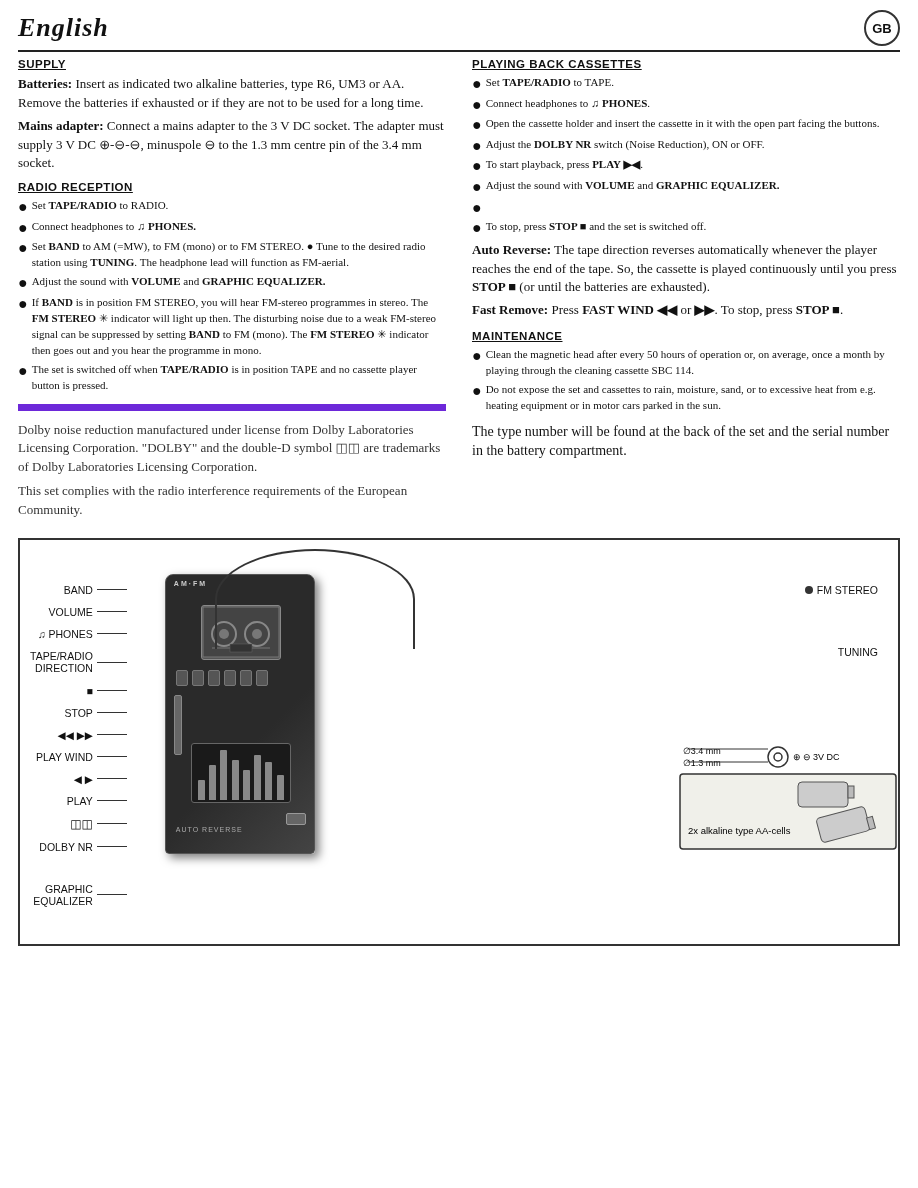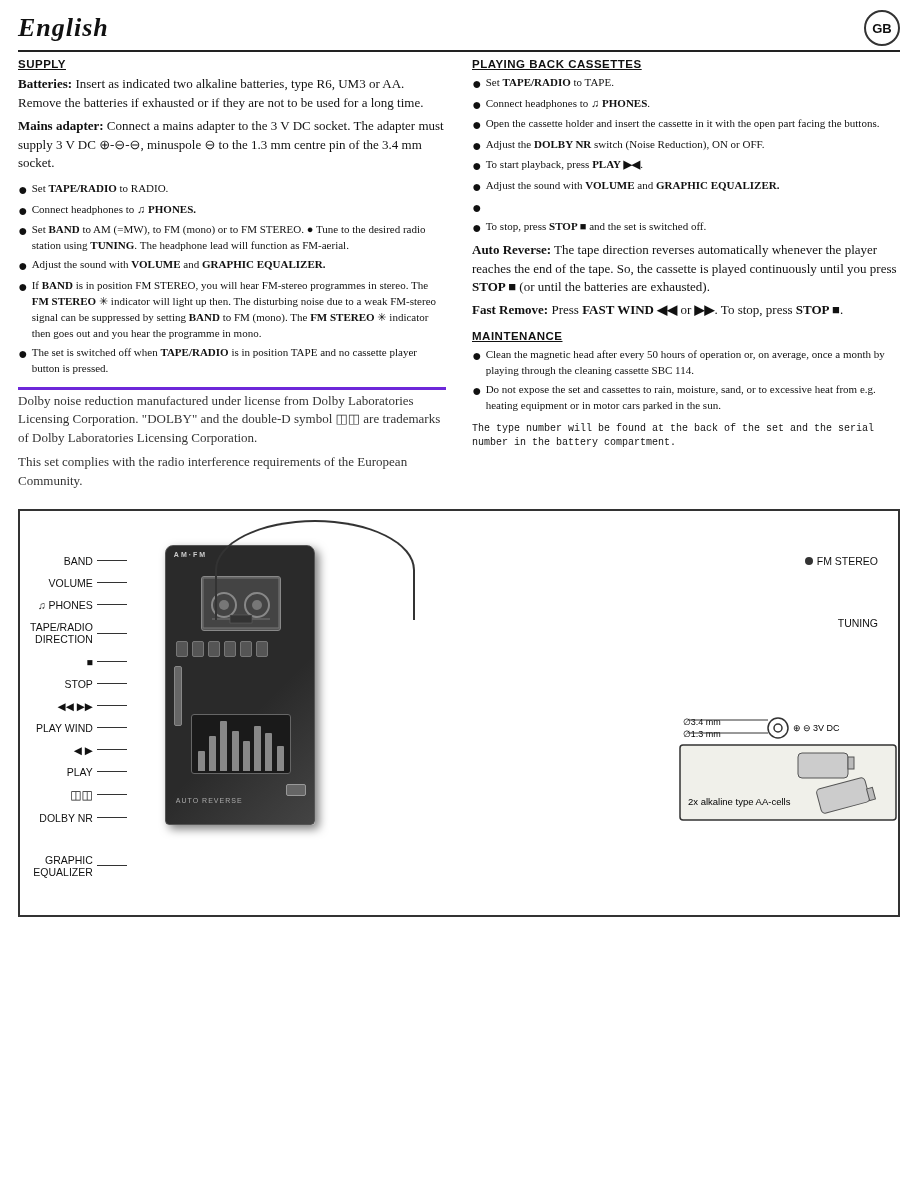--- a/index.html
+++ b/index.html
@@ -87,23 +87,23 @@
       font-size: 16px;
       margin-right: 4px;
       line-height: 1.1;
       flex-shrink: 0;
     }
     .bullet-text {
       flex: 1;
     }
     
     .note-box {
-      border-top: 3px solid #6d28d9;
+      border-top: 7px solid #6d28d9;
       margin-top: 10px;
-      padding-top: 2px;
+      padding-top: 10px;
       font-size: 9.5px;
       line-height: 1.4;
       color: #333;
     }
     
     .diagram-section {
       border: 2px solid #333;
       margin-top: 14px;
       padding: 14px 10px 10px 10px;
       position: relative;
@@ -229,20 +229,21 @@
           <strong>Batteries:</strong>
           <span>Insert as indicated two alkaline batteries, type R6, UM3 or AA. Remove the batteries if exhausted or if they are not to be used for a long time.</span>
         </p>
         <p>
           <strong>Mains adapter:</strong>
           <span> Connect a mains adapter to the 3 V DC socket. The adapter must supply 3 V DC ⊕-⊖-⊖, minuspole ⊖ to the 1.3 mm centre pin of the 3.4 mm socket.</span>
         </p>
       </div>
 
       <div style="margin-top:8px;">
+        <div class="section-title">RADIO RECEPTION</div>
         <div class="bullet-item">
           <span class="bullet-dot">●</span>
           <span class="bullet-text">Set <strong>TAPE/RADIO</strong> to RADIO.</span>
         </div>
         <div class="bullet-item">
           <span class="bullet-dot">●</span>
           <span class="bullet-text">Connect headphones to ♫ <strong>PHONES.</strong></span>
         </div>
         <div class="bullet-item">
           <span class="bullet-dot">●</span>
@@ -316,21 +317,21 @@
       <div style="margin-top:10px;">
         <div class="section-title">MAINTENANCE</div>
         <div class="bullet-item">
           <span class="bullet-dot">●</span>
           <span class="bullet-text">Clean the magnetic head after every 50 hours of operation or, on average, once a month by playing through the cleaning cassette SBC 114.</span>
         </div>
         <div class="bullet-item">
           <span class="bullet-dot">●</span>
           <span class="bullet-text">Do not expose the set and cassettes to rain, moisture, sand, or to excessive heat from e.g. heating equipment or in motor cars parked in the sun.</span>
         </div>
-        <p style="margin-top:8px; font-size:10px; line-height:1.4;font-family:Liberation Mono, monospace;">The type number will be found at the back of the set and the serial number in the battery compartment.</p>
+        <p style="margin-top:8px; font-size:14px; line-height:1.4;">The type number will be found at the back of the set and the serial number in the battery compartment.</p>
       </div>
 
     </div>
   </div>
 
   <div class="diagram-section">
     <div class="diagram-inner">
 
       <div class="left-labels">
         <div class="left-label">

